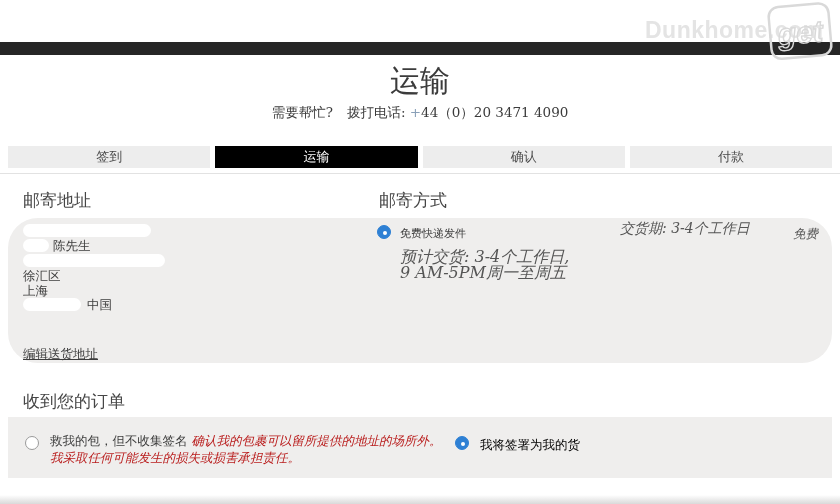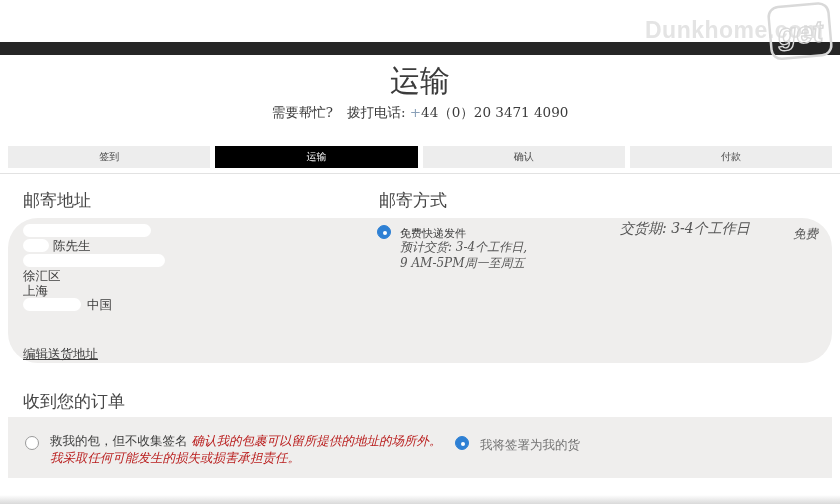--- a/index.html
+++ b/index.html
@@ -62,21 +62,21 @@
     position: absolute;
     top: 146px; left: 8px; right: 8px;
     height: 22px;
     display: flex;
     gap: 5px;
   }
   .tab {
     flex: 1;
     background: #ededed;
     color: #4a4a4a;
-    font-size: 10px;
+    font-size: 13px;
     display: flex;
     align-items: center;
     justify-content: center;
     cursor: pointer;
   }
   .tab.active { background: #000; color: #fff; }
   .rule {
     position: absolute;
     top: 173px; left: 0; right: 0;
     border-top: 1px solid #e2e2e2;
@@ -156,22 +156,22 @@
   
   .m-radio { position: absolute; left: 369px; top: 7px; }
   .m-name {
     position: absolute;
     left: 392px; top: 8px;
     font-size: 11px;
     color: #3d3d3d;
   }
   .m-detail {
     position: absolute;
-    left: 392px; top: 21px;
-    font-size: 12px;
+    left: 392px; top: 31px;
+    font-size: 16px;
     font-style: italic;
     color: #555;
     line-height: 16px;
   }
   .m-delivery {
     position: absolute;
     left: 612px; top: 2px;
     font-size: 14px;
     font-style: italic;
     color: #555;
@@ -193,21 +193,21 @@
     font-size: 12.5px;
     color: #3d3d3d;
     line-height: 16.5px;
   }
   .optA-text .italic { font-style: italic; color: #b91c1c; }
   .optB-radio { position: absolute; left: 447px; top: 19px; }
   .optB-text {
     position: absolute;
     left: 472px; top: 20px;
     font-size: 12.5px;
-    color: #737373;
+    color: #000000;
   }
 
   
   .footer-strip {
     position: absolute;
     left: 0; bottom: 0;
     width: 100%; height: 9px;
     background: linear-gradient(#ffffff, #d9d9d9);
   }
 </style>

